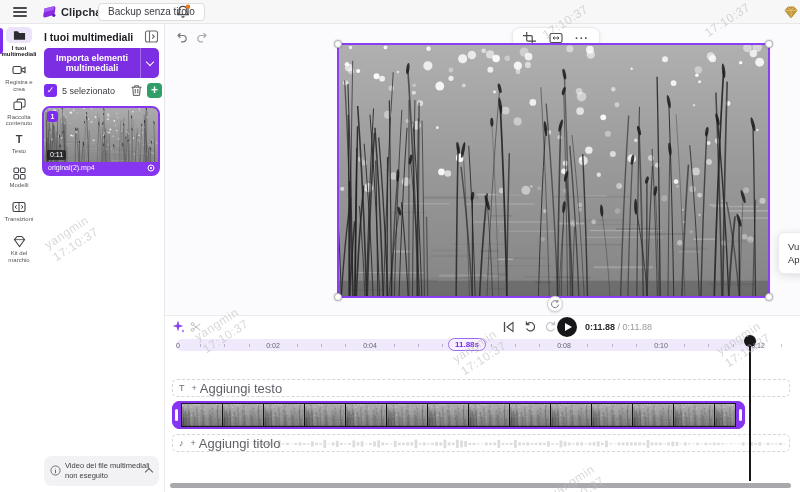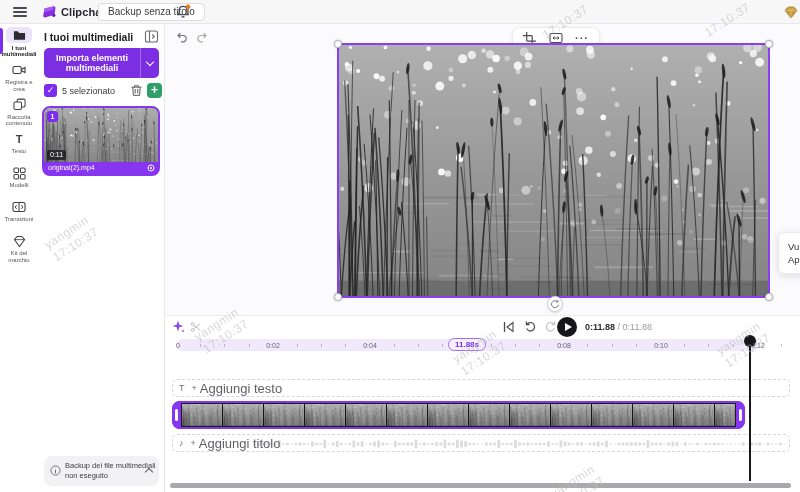--- a/index.html
+++ b/index.html
@@ -556,21 +556,21 @@
       </div>
     </div>
     <div class="backup">
       <span class="backup-icon">
         <svg width="11" height="11" viewBox="0 0 12 12">
             <circle cx="6" cy="6" r="5" fill="none" stroke="#6a6a70" stroke-width="1"></circle>
             <path d="M6 3.2v.3M6 5.3V9" stroke="#6a6a70" stroke-width="1.1"></path>
           </svg>
         </span>
       <div class="backup-text">
-        <div>Backup dei file multimediali</div>
+        <div>Video dei file multimediali</div>
           <div>non eseguito</div>
       </div>
       <span class="backup-chev"></span>
     </div>
   </div>
 
   <div class="stage">
     <div class="undo-redo">
       <span class="ur-btn">
         <svg width="13" height="13" viewBox="0 0 13 13">

